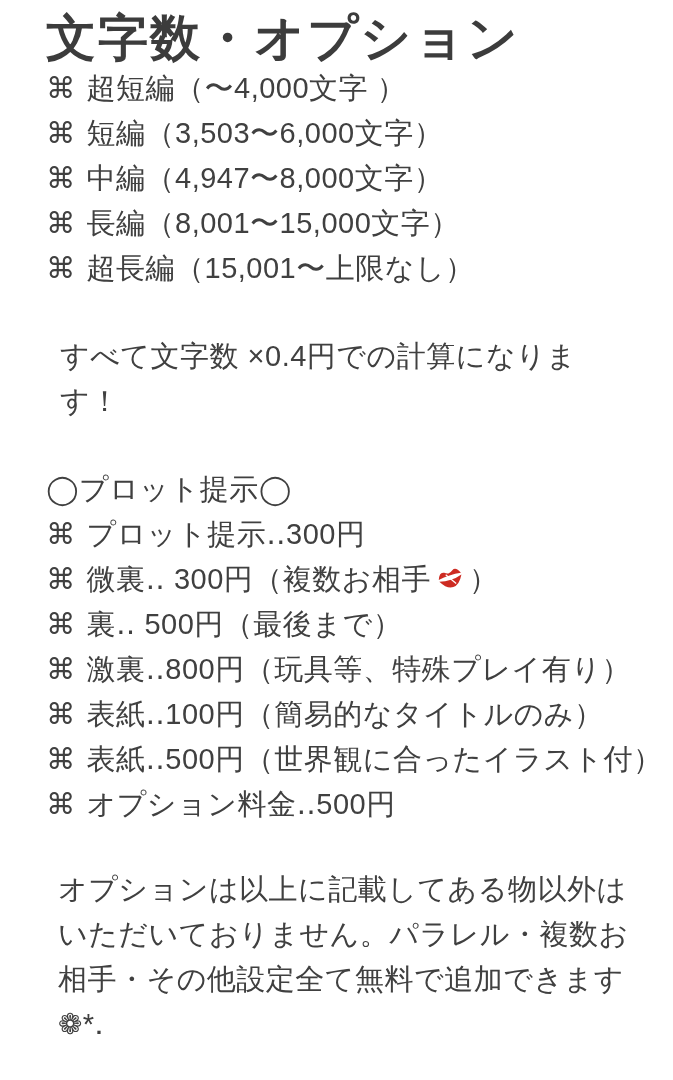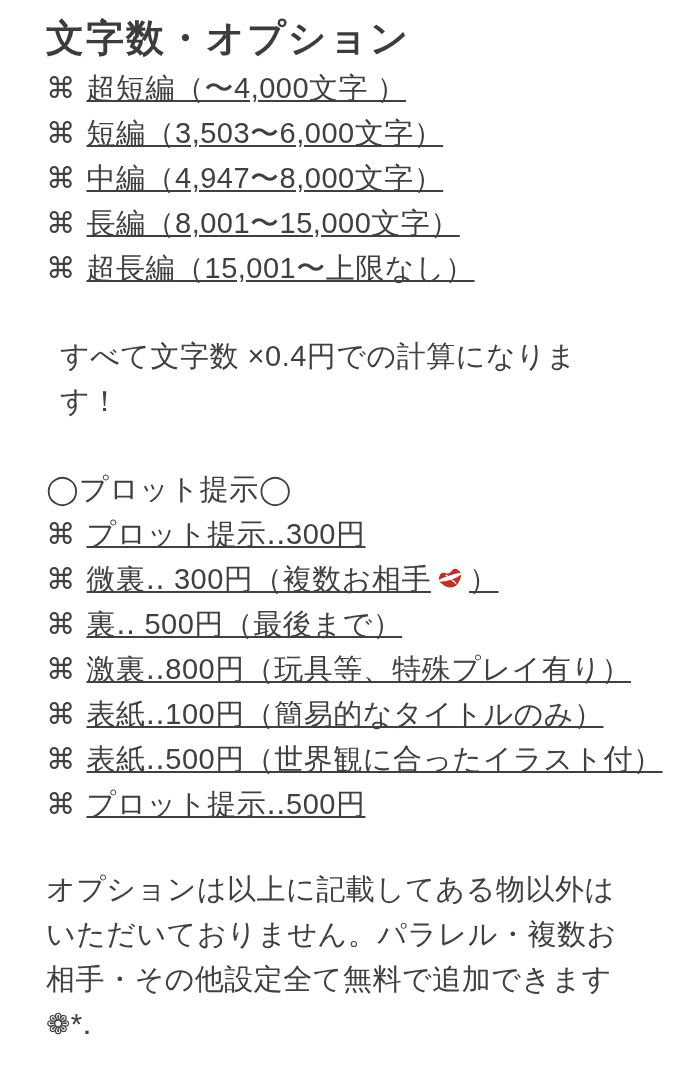--- a/index.html
+++ b/index.html
@@ -18,46 +18,45 @@
     box-sizing: border-box;
     width: 673px;
     height: 1080px;
     padding: 10px 38px 0 46px;
     font-size: 29px;
     line-height: 45px;
     letter-spacing: 0.5px;
   }
   h1.page-title {
     margin: 0;
-    font-size: 38px;
+    font-size: 50px;
     line-height: 56px;
     font-weight: 700;
     letter-spacing: 2px;
     color: #3c3c3c;
   }
   ul.plain-list {
     list-style: none;
     margin: 0;
     padding: 0;
-    text-decoration: underline;
   }
   ul.plain-list li {
     height: 45px;
     white-space: nowrap;
   }
   .bullet {
     display: inline-block;
     margin-right: 11px;
   }
   .list-lengths  { margin-top: 61px; }
   .calc-note     { margin: 43px 0 0 14px; }
   .option-heading{ margin: 43px 0 0 0; }
   .list-options  { margin-top: 44px; }
   .list-options li { height: 44px; line-height: 44px; }
-  .footer-note   { margin: 40px 0 0 0; line-height: 45px; }
+  .footer-note   { margin: 40px 0 0 12px; line-height: 45px; }
   .kiss-icon {
     display: inline-block;
     width: 31px;
     height: 31px;
     vertical-align: -5px;
     margin: 0 3px 0 4px;
   }
 </style>
 </head>
 <body>
@@ -107,19 +106,19 @@
     <li>
       <span class="bullet">⌘</span><span>激裏‥800円（玩具等、特殊プレイ有り）</span>
     </li>
     <li>
       <span class="bullet">⌘</span><span>表紙‥100円（簡易的なタイトルのみ）</span>
     </li>
     <li>
       <span class="bullet">⌘</span><span>表紙‥500円（世界観に合ったイラスト付）</span>
     </li>
     <li>
-      <span class="bullet">⌘</span><span>プロット提示‥500円</span>
+      <span class="bullet">⌘</span><span>オプション料金‥500円</span>
     </li>
   </ul>
 
   <p class="footer-note">オプションは以上に記載してある物以外はいただいておりません。パラレル・複数お相手・その他設定全て無料で追加できます❁*.゚</p>
 
 </div>
 
 </body></html>

